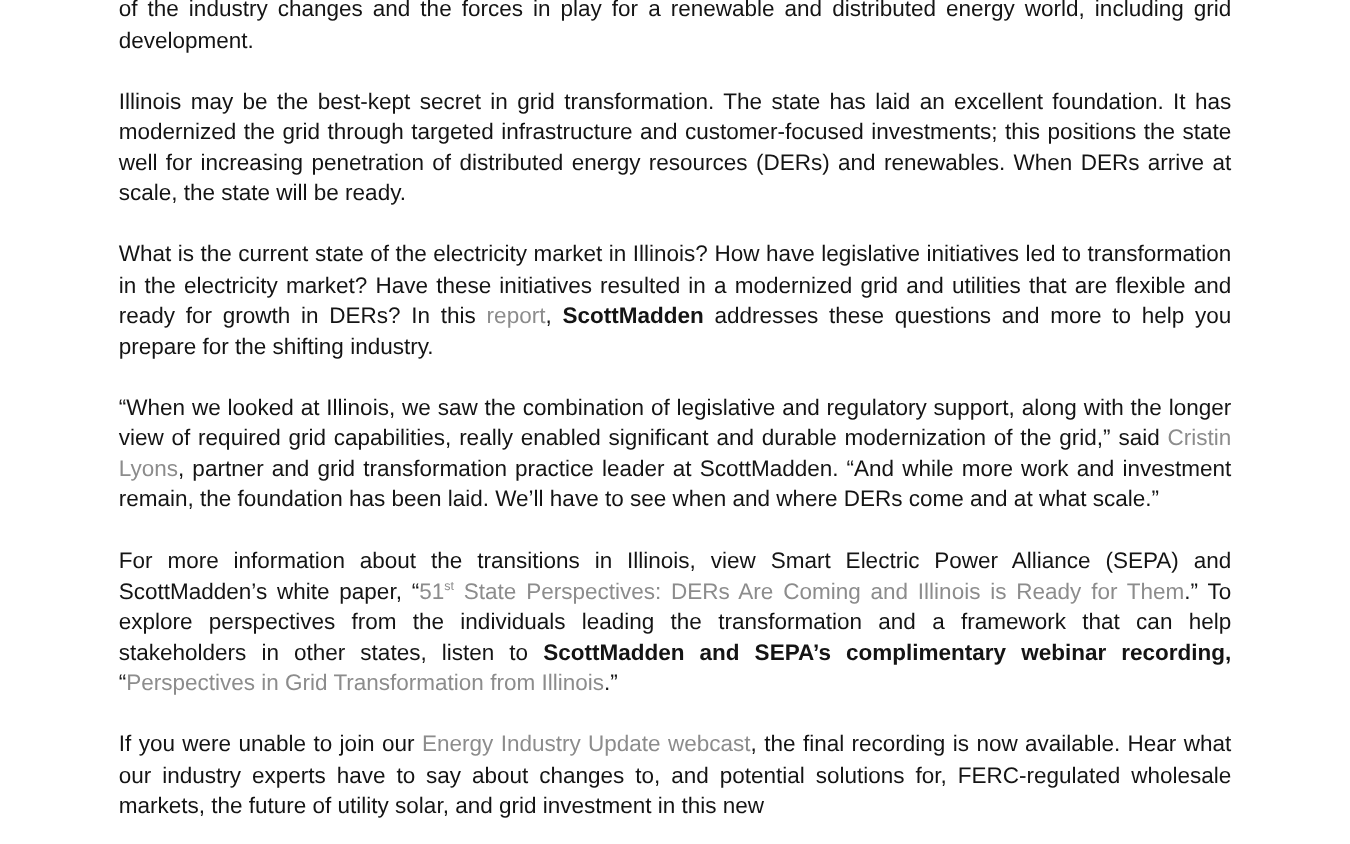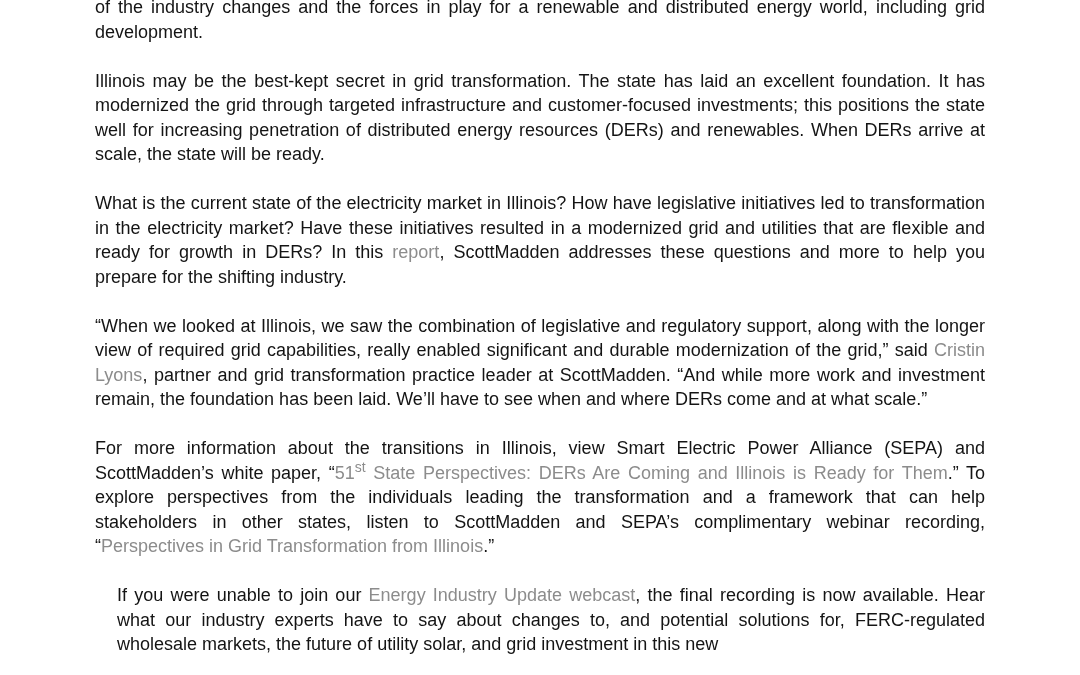--- a/index.html
+++ b/index.html
@@ -22,34 +22,33 @@
     color: var(--text-color, #141414);
     font-size: 18px;
     line-height: 24.5px;
   }
   p.para {
     margin: 0 0 24.5px 0;
     text-align: justify;
   }
   p.para:last-child {
     margin-bottom: 0;
-    margin-left: 22px;
   }
   .text-run {
     color: inherit;
   }
   .bold-run {
-    font-weight: 400;
+    font-weight: 700;
   }
   a.doc-link {
     color: var(--link-color, #8c8c8c);
     cursor: pointer;
   }
   a.doc-link sup {
-    font-size: 14px;
+    font-size: 10px;
     line-height: 0;
     vertical-align: super;
   }
 </style>
 </head>
 <body style="background: rgb(255, 255, 255);">
 
 <main class="page">
     <p class="para"><span class="text-run">of the industry changes and the forces in play for a renewable and distributed energy world, including grid development.</span></p>
     <p class="para"><span class="text-run">Illinois may be the best-kept secret in grid transformation. The state has laid an excellent foundation. It has modernized the grid through targeted infrastructure and customer-focused investments; this positions the state well for increasing penetration of distributed energy resources (DERs) and renewables. When DERs arrive at scale, the state will be ready.</span></p>

